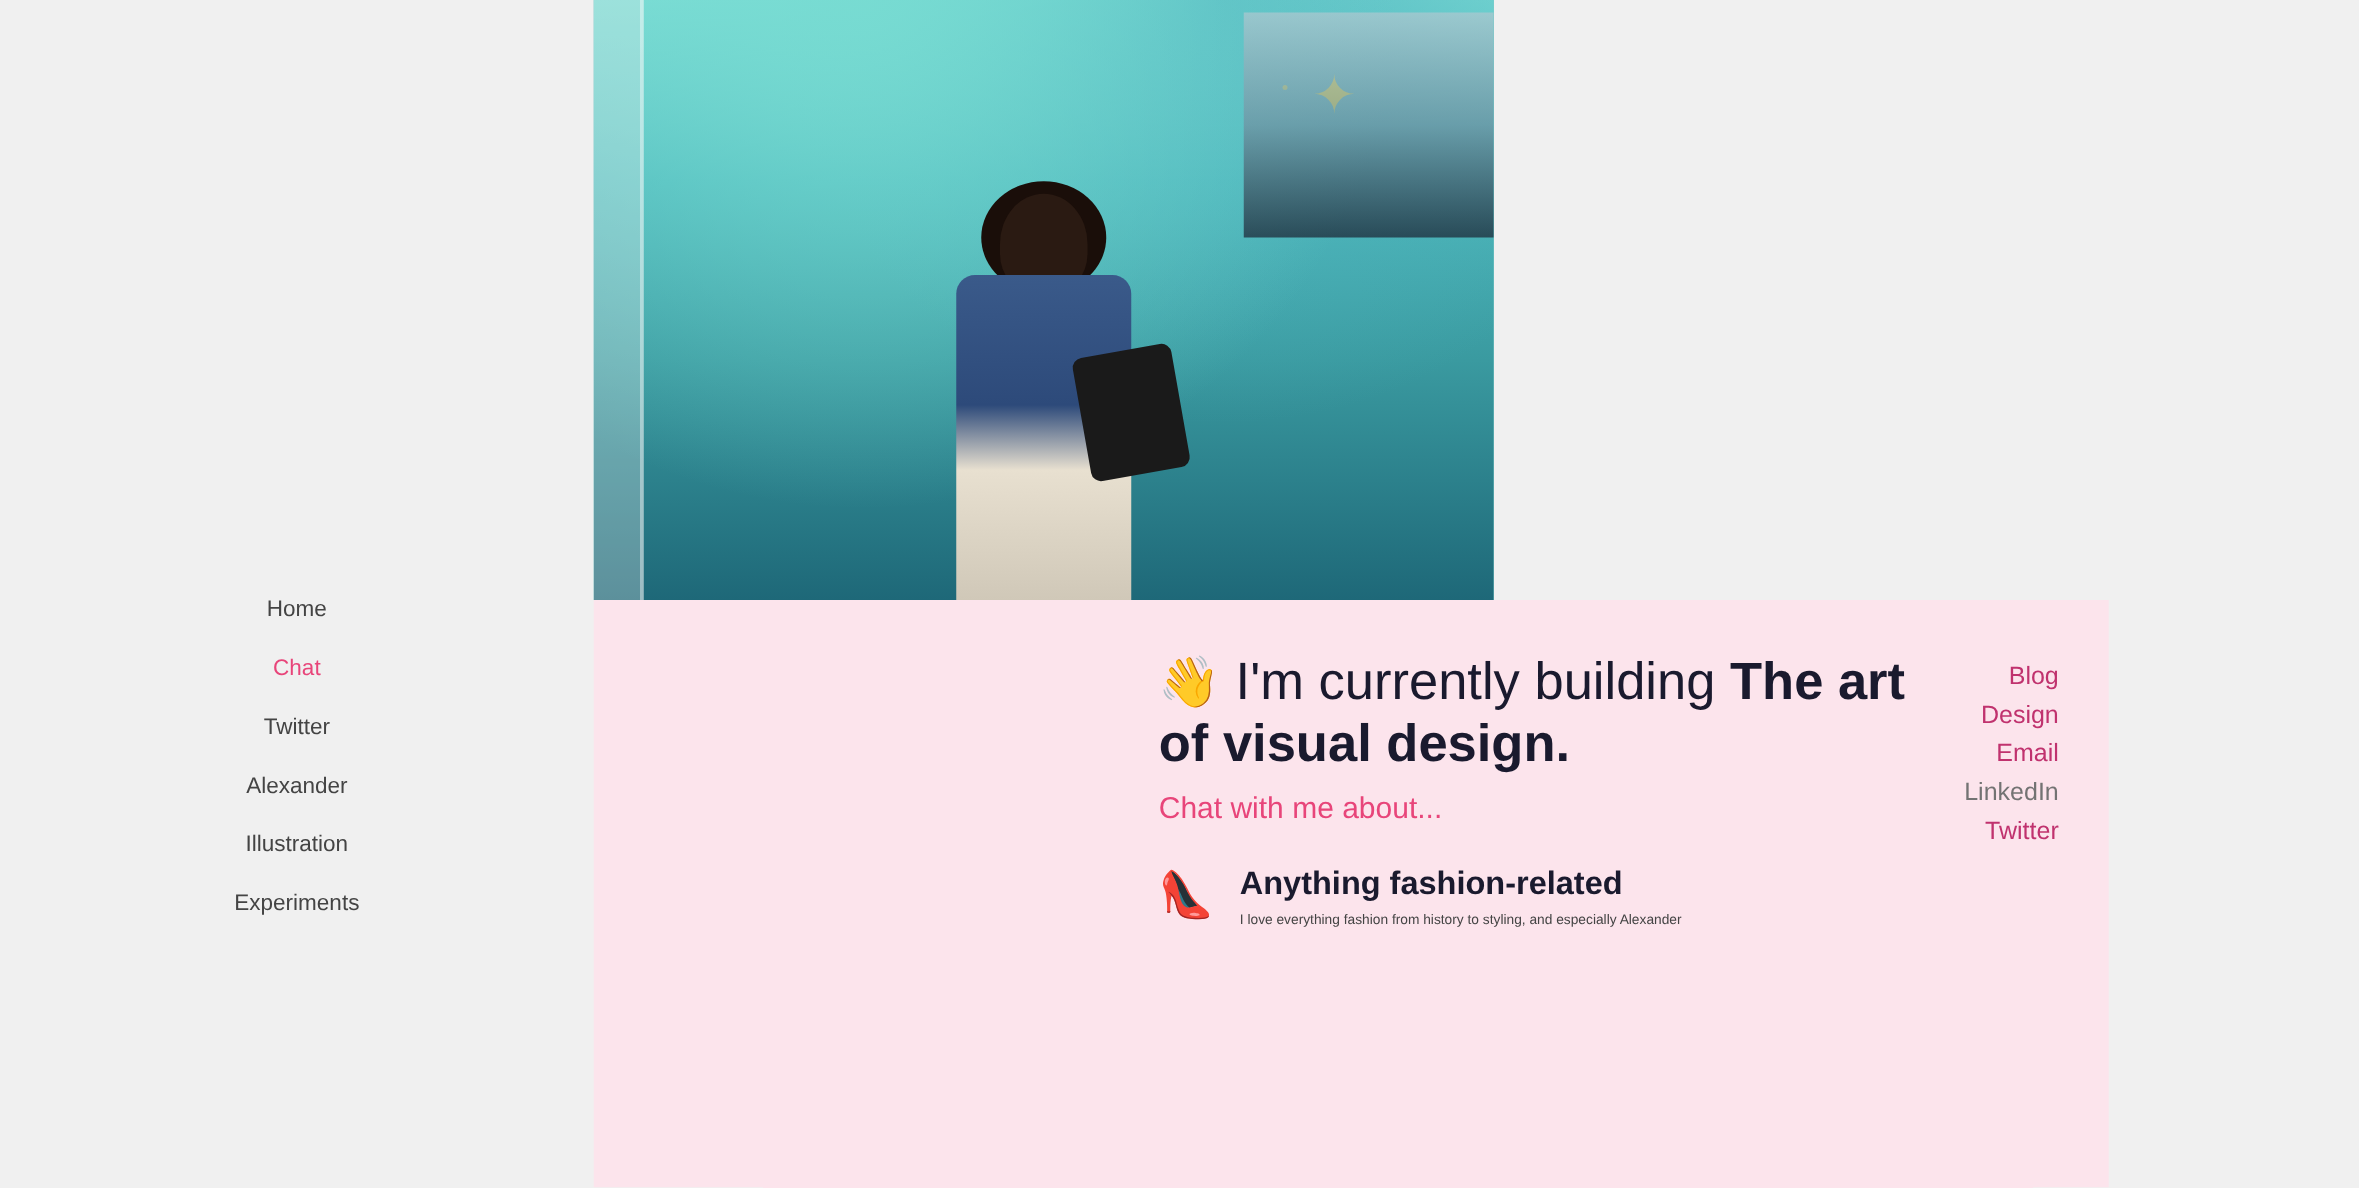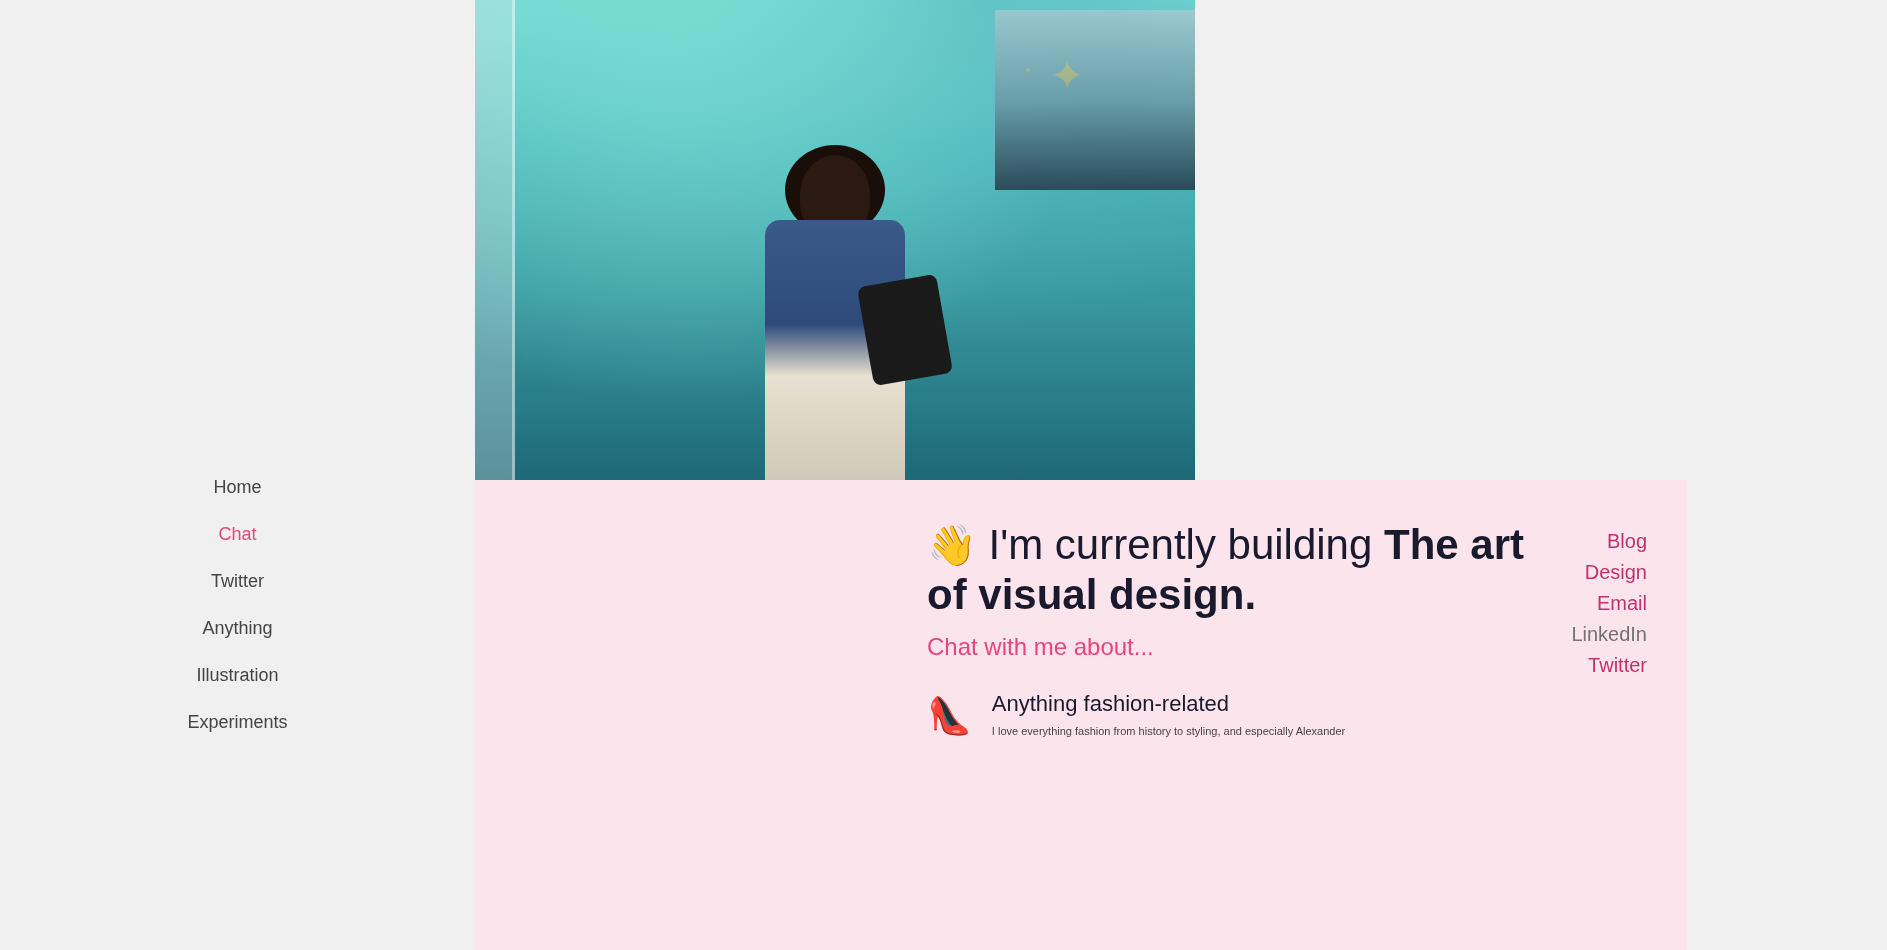--- a/index.html
+++ b/index.html
@@ -154,22 +154,22 @@
       margin-top: 10px;
     }
 
     .card-icon {
       font-size: 36px;
       flex-shrink: 0;
       margin-top: 4px;
     }
 
     .card-content h3 {
-      font-size: 22px;
-      font-weight: 400;
+      font-size: 26px;
+      font-weight: 700;
       color: #1a1a2e;
       margin-bottom: 6px;
     }
 
     .card-content p {
       font-size: 11px;
       color: #444;
       line-height: 1.5;
       max-width: 500px;
     }
@@ -190,21 +190,21 @@
 </head>
 <body>
 
 <div class="layout">
 
   <div class="sidebar">
     <nav>
       <a href="#">Home</a>
       <a href="#" class="active" style="color: rgb(232, 69, 122);">Chat</a>
       <a href="#">Twitter</a>
-      <a href="#">Anything</a>
+      <a href="#">Alexander</a>
       <a href="#">Illustration</a>
       <a href="#">Experiments</a>
     </nav>
   </div>
 
   <div class="center-col">
 
     <div class="hero-visual" style="background: rgb(90, 188, 186);">
 
       <div class="curtain-fabric"></div>

